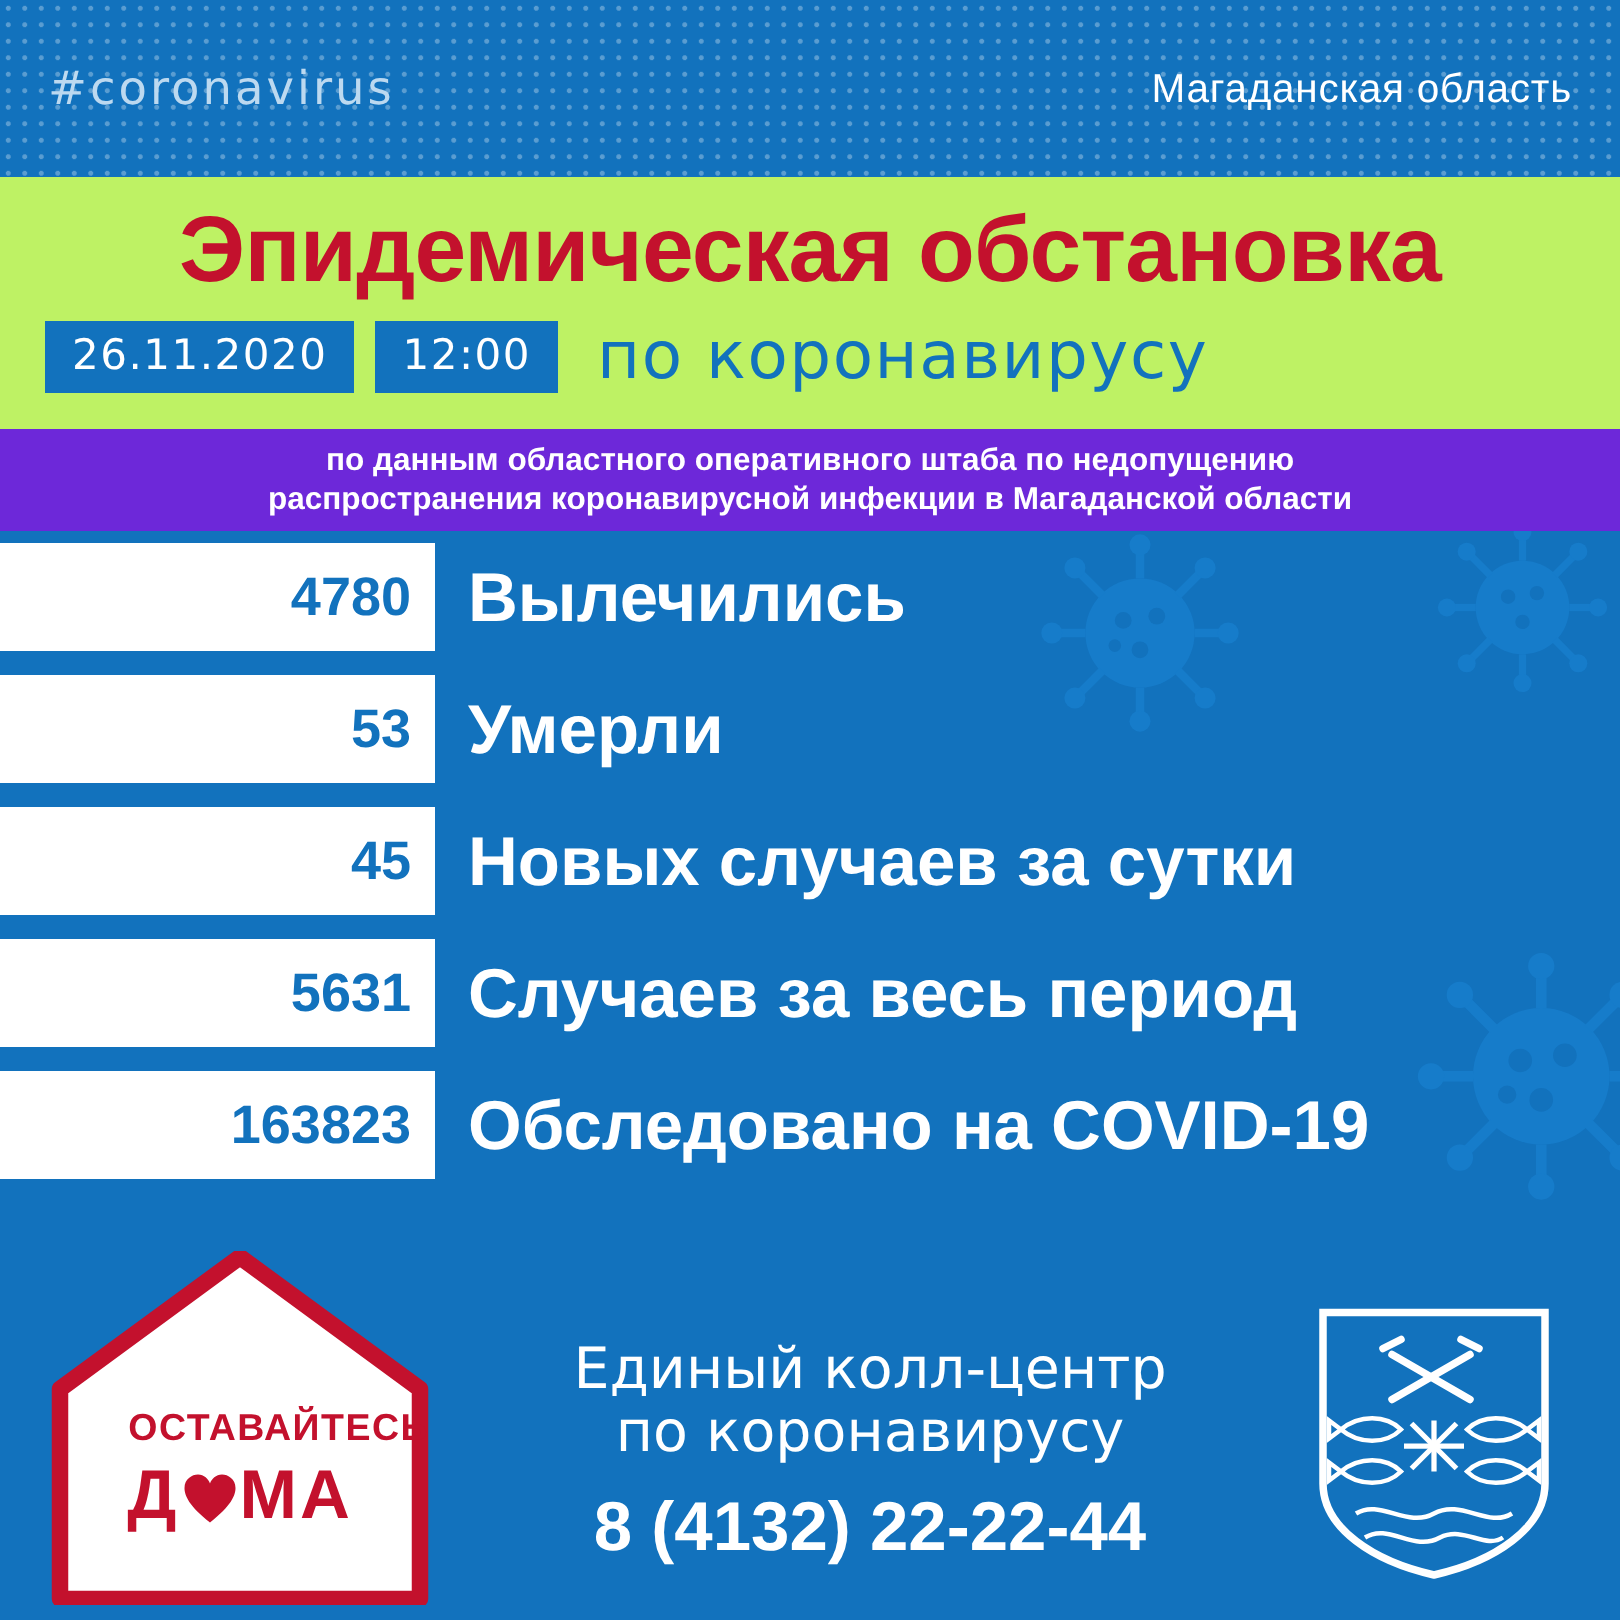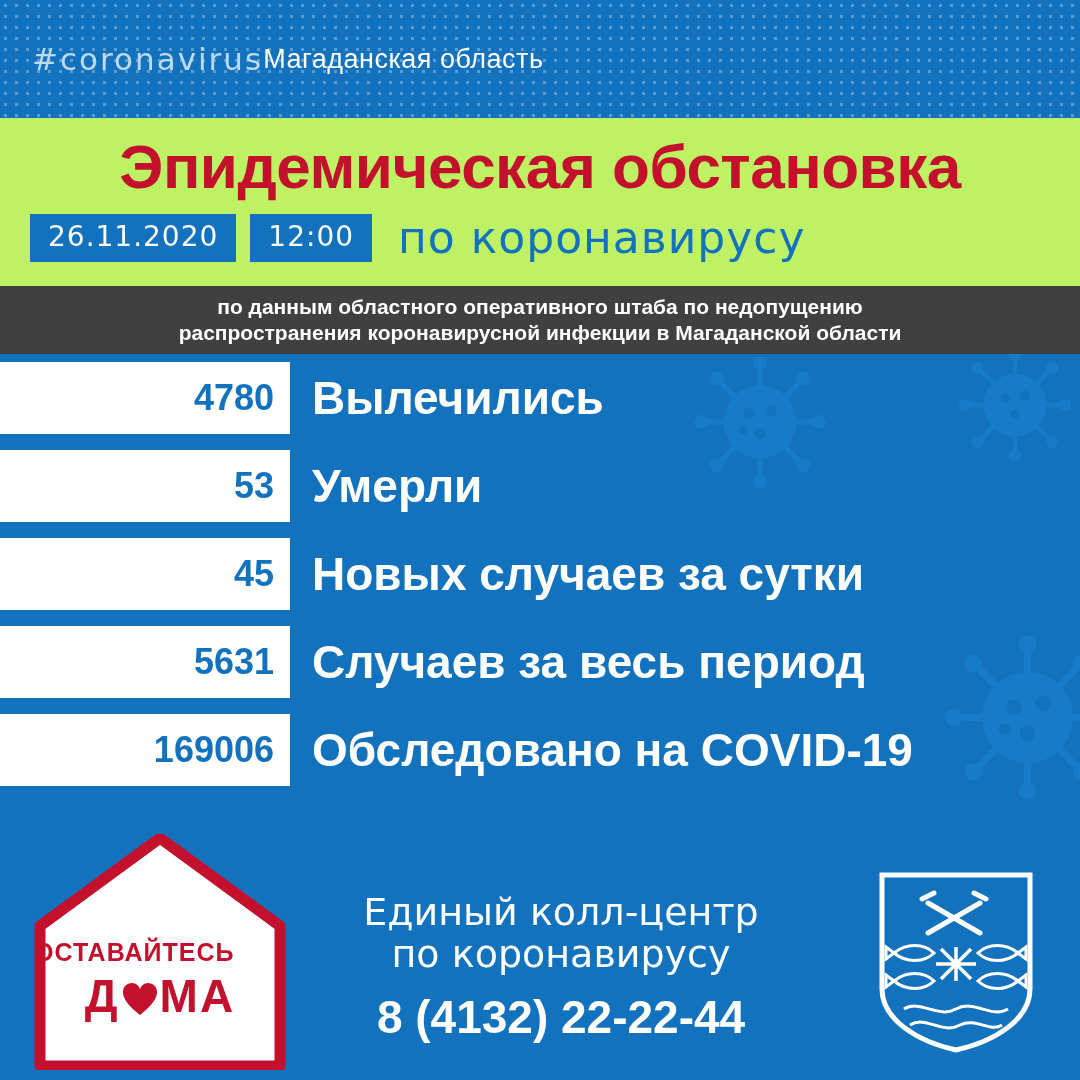--- a/index.html
+++ b/index.html
@@ -18,21 +18,21 @@
 
   
   .virus { position: absolute; opacity: .55; }
 
   
   .header-band {
     position: absolute; top: 0; left: 0; width: 1080px; height: 118px;
     background: #1272bd;
     background-image: radial-gradient(circle, rgba(255,255,255,.30) 1.6px, rgba(255,255,255,0) 1.7px);
     background-size: 11px 11px;
-    display: flex; align-items: center; 
+    display: flex; align-items: center; justify-content: space-between;
     padding: 0 32px;
   }
   .hashtag {
     color: #bcd9f0; font-size: 31px; letter-spacing: 2px;
     font-family: "DejaVu Sans", sans-serif;
   }
   .region {
     color: #ffffff; font-size: 27px; font-weight: normal; letter-spacing: .5px;
   }
 
@@ -62,21 +62,21 @@
   }
   .title-sub {
     color: #1272bd; font-size: 44px; margin-left: 12px;
     font-family: "DejaVu Sans", sans-serif;
     letter-spacing: 1px;
   }
 
   
   .source-band {
     position: absolute; top: 286px; left: 0; width: 1080px; height: 68px;
-    background: #404040;
+    background: #6d28d9;
     color: #ffffff;
     display: flex; flex-direction: column; align-items: center; justify-content: center;
     font-size: 21px; font-weight: bold; line-height: 1.25;
     text-align: center;
   }
 
   
   .stats {
     position: absolute; top: 354px; left: 0; width: 1080px;
   }
@@ -106,36 +106,36 @@
   }
 
   
   .house {
     position: absolute; left: 34px; bottom: 10px;
     width: 252px; height: 236px;
   }
   .house svg { display: block; }
   .house-text {
     position: absolute; left: 0; top: 104px; width: 252px;
-    text-align: left;
+    text-align: right;
   }
   .house-t1 {
     color: #c3112d; font-size: 25px; font-weight: bold; letter-spacing: 1px;
   }
   .house-t2 {
     color: #c3112d; font-size: 46px; font-weight: bold; letter-spacing: 2px;
     margin-top: 2px;
     display: flex; align-items: center; justify-content: center; gap: 2px;
   }
   .heart {
     display: inline-block; width: 36px; height: 34px; position: relative; top: 3px;
   }
 
   .callcenter {
-    position: absolute; left: 311px; bottom: 36px; width: 500px;
+    position: absolute; left: 330px; bottom: 36px; width: 500px;
     text-align: center; color: #ffffff;
   }
   .cc-line {
     font-size: 38px; line-height: 1.12;
     font-family: "DejaVu Sans", sans-serif;
   }
   .cc-phone {
     font-size: 46px; font-weight: bold; margin-top: 14px;
     font-family: "Liberation Sans", sans-serif;
   }
@@ -282,21 +282,21 @@
 
     <div class="stat-row">
       <div class="stat-num-wrap">
         <span class="stat-num">5631</span>
       </div>
       <div class="stat-label">Случаев за весь период</div>
     </div>
 
     <div class="stat-row">
       <div class="stat-num-wrap">
-        <span class="stat-num">169006</span>
+        <span class="stat-num">163823</span>
       </div>
       <div class="stat-label">Обследовано на COVID-19</div>
     </div>
 
   </div>
 
   <div class="footer">
 
     <div class="house">
       <svg width="252" height="236" viewBox="0 0 252 236">

